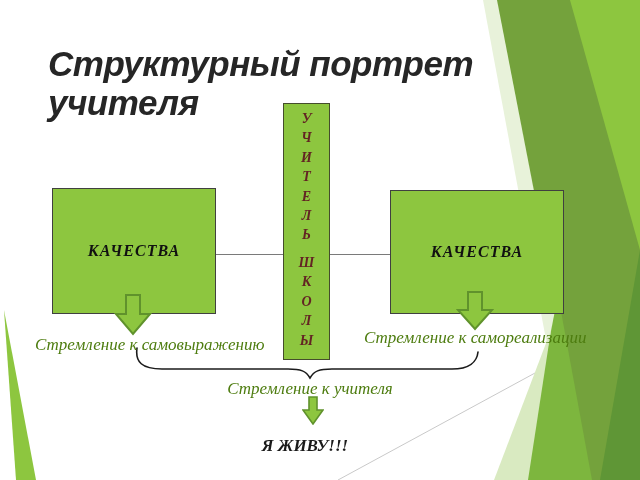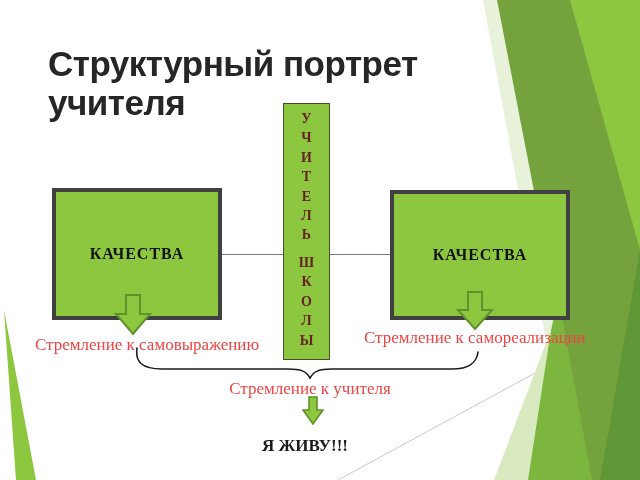--- a/index.html
+++ b/index.html
@@ -1,49 +1,50 @@
 <!DOCTYPE html>
 <html><head>
 <meta charset="utf-8">
 <style>
   html,body{margin:0;padding:0;background:#fff;}
   .slide{
     position:relative;width:640px;height:480px;overflow:hidden;background:#ffffff;
     font-family:"Liberation Serif", serif;
+    font-style:italic;
   }
   .bg-decor{position:absolute;left:0;top:0;width:640px;height:480px;z-index:0;}
   .title{
     position:absolute;left:48px;top:44px;width:432px;z-index:2;
     font-family:"Liberation Sans", sans-serif;font-weight:bold;
     font-size:35px;line-height:39px;color:#262626;letter-spacing:-0.5px;
   }
   .connector{position:absolute;left:214px;top:254px;width:176px;height:1px;background:#7a7a7a;z-index:1;}
   .qbox{
-    position:absolute;background:#8dc63f;border:4px solid #404040;z-index:2;
+    position:absolute;background:#8dc63f;border:1px solid #404040;z-index:2;
     display:flex;align-items:center;justify-content:center;
     font-weight:bold;font-size:16px;color:#111;letter-spacing:1px;
   }
   .qbox.left{left:52px;top:188px;width:162px;height:124px;}
   .qbox.right{left:390px;top:190px;width:172px;height:122px;}
   .column{
     position:absolute;left:283px;top:103px;width:47px;height:257px;z-index:2;
     background:#8dc63f;border:1px solid #454d2c;box-sizing:border-box;
     display:flex;flex-direction:column;justify-content:space-between;
     padding:5px 0 9px 0;
   }
   .letters{display:flex;flex-direction:column;align-items:center;}
   .col-letter{
     font-weight:bold;font-size:14px;line-height:19.4px;color:#632423;text-align:center;
   }
   .big-arrow{position:absolute;z-index:3;}
   .big-arrow.left{left:114px;top:294px;}
   .big-arrow.right{left:456px;top:291px;}
   .small-arrow{position:absolute;left:302px;top:396px;z-index:4;}
   .caption{
-    position:absolute;z-index:3;font-size:17px;color:#ef4444;white-space:nowrap;
+    position:absolute;z-index:3;font-size:17px;color:#4d7c0f;white-space:nowrap;
   }
   .caption.left-cap{left:35px;top:335px;}
   .caption.right-cap{left:364px;top:328px;}
   .caption.center-cap{left:310px;top:379px;transform:translateX(-50%);}
   .brace{position:absolute;left:0;top:0;width:640px;height:480px;z-index:2;pointer-events:none;}
   .statement{position:absolute;z-index:3;font-size:17px;color:#1a1a1a;white-space:nowrap;}
   .statement.l1{left:323px;top:417px;transform:translateX(-50%);}
   .statement.l2{left:305px;top:436px;transform:translateX(-50%);font-weight:bold;}
 </style>
 </head>

